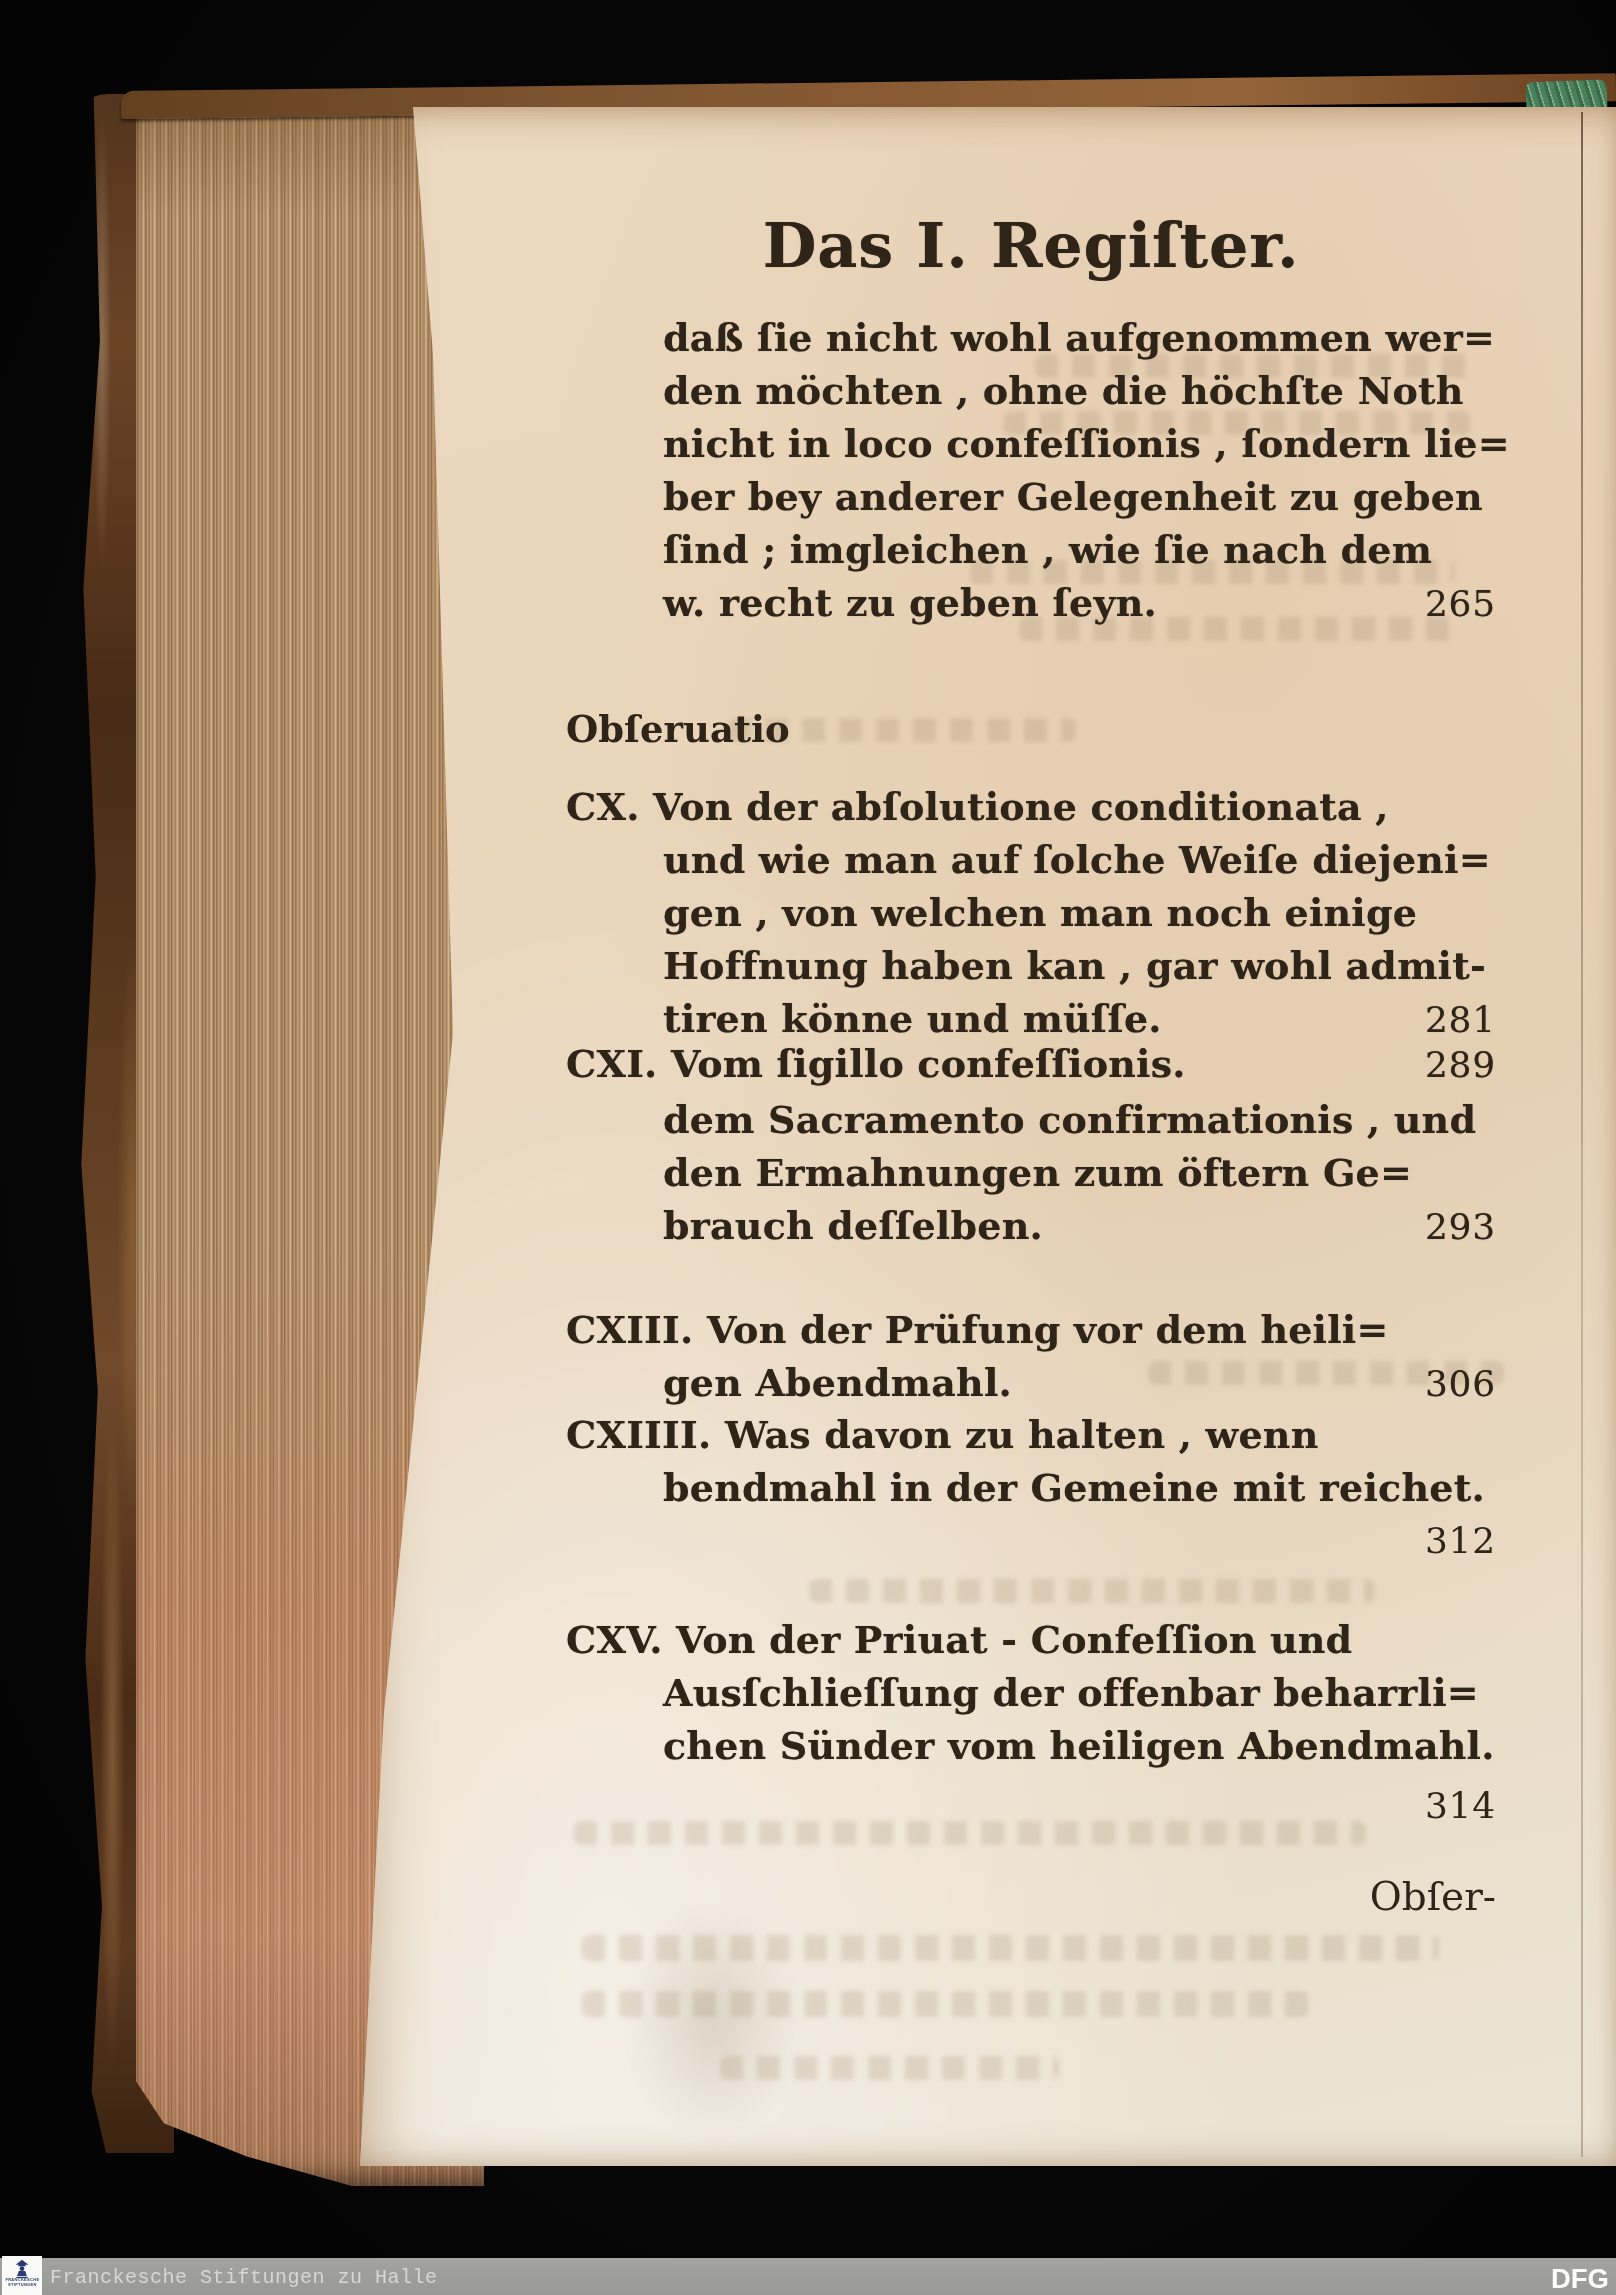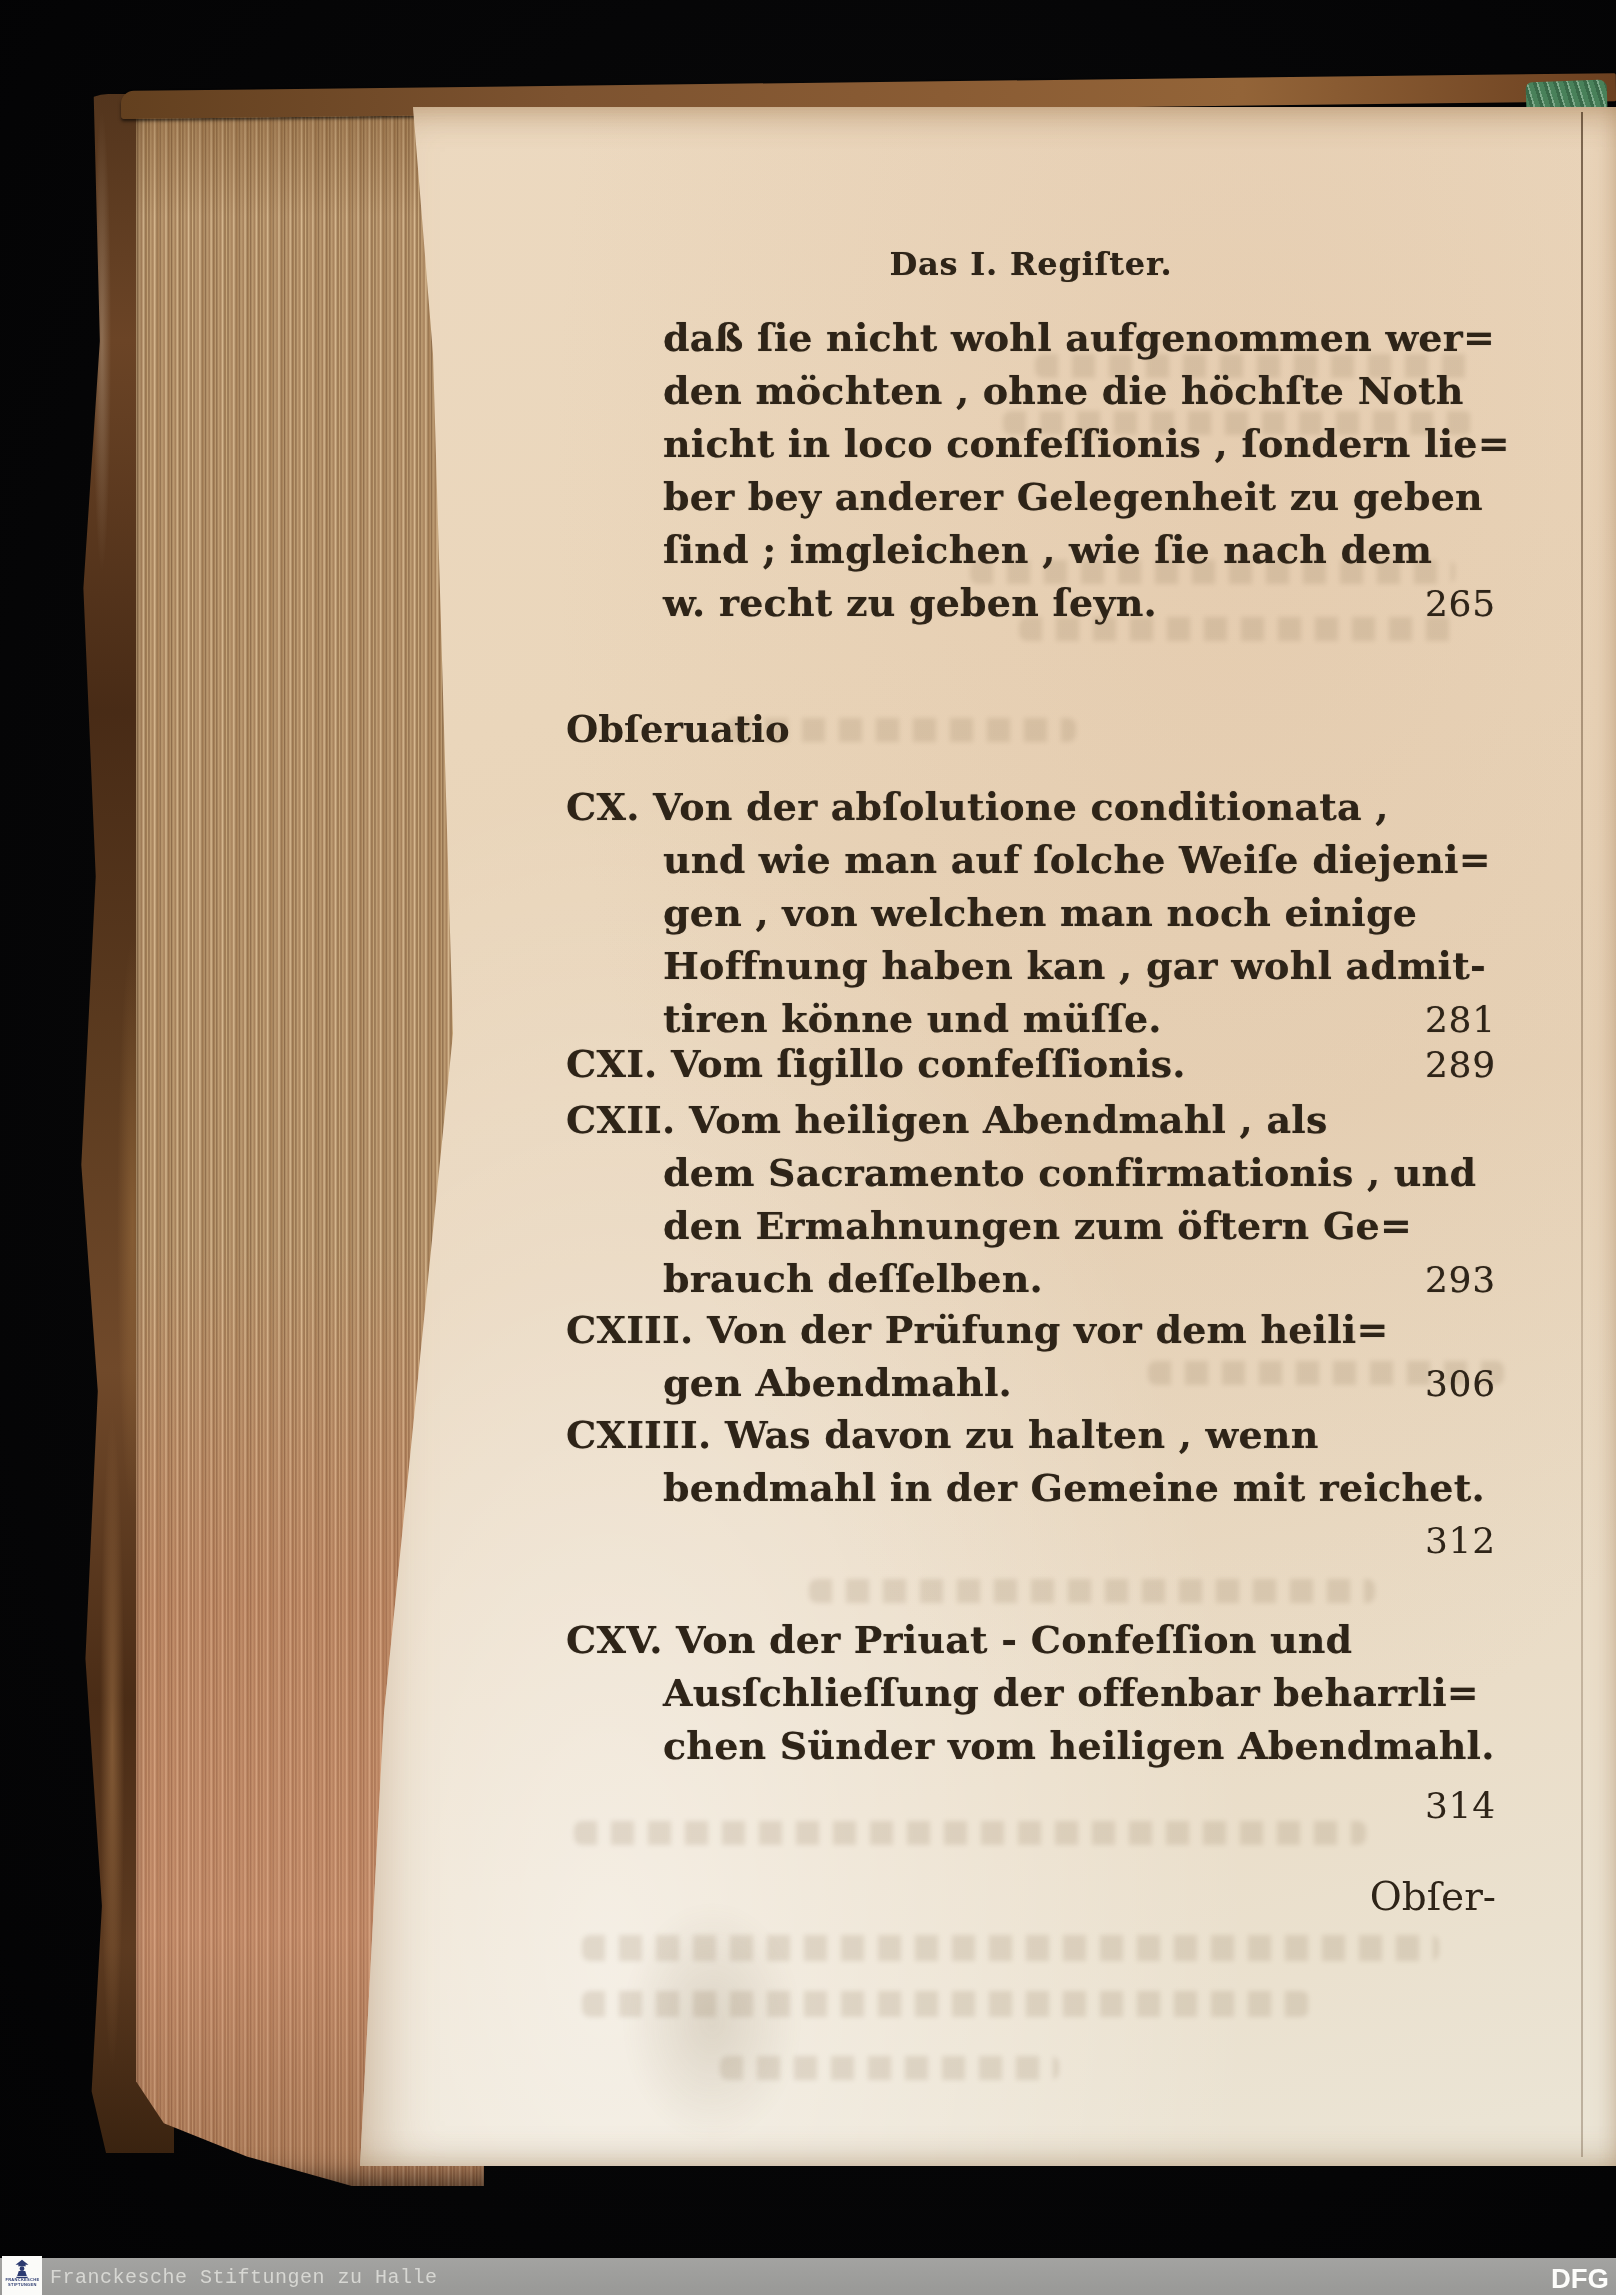--- a/index.html
+++ b/index.html
@@ -50,23 +50,22 @@
     box-shadow:inset 44px 0 57px -24px rgba(150,108,66,.4), inset -11.3px 0 24px -11.3px rgba(140,100,60,.35), inset 0 24px 32px -18px rgba(160,120,75,.45), inset 0 -21px 29px -16px rgba(150,115,75,.3);
   }
   .gutter-crease{
     position:absolute; left:1225px; top:4.8px; width:2.4px; height:2045px;
     background:linear-gradient(180deg, rgba(60,38,18,.65) 0%, rgba(70,46,22,.4) 25%, rgba(80,55,30,.22) 60%, rgba(80,55,30,.3) 100%);
   }
   
   .tblock{position:absolute; color:#2e2418;}
   .page-title{
     left:210px; top:102px; width:930px; text-align:center;
-    font-size:32px; font-weight:700; letter-spacing:0.8px;
+    font-size:62px; font-weight:700; letter-spacing:0.8px;
     text-shadow:0 0 0.8px rgba(46,36,24,.55);
-    margin-top:36px;
   }
   .line{line-height:53px; font-size:38px; white-space:nowrap; display:flex; align-items:baseline;}
   .bl{font-weight:700; letter-spacing:0.2px; text-shadow:0 0 0.8px rgba(46,36,24,.5);}
   .indent{padding-left:97px;}
   .pnum{margin-left:auto; font-weight:400; font-size:36px; letter-spacing:0.8px;}
   .numline{justify-content:flex-end;}
   .gap{margin-top:6.5px;}
   .cont-block{left:307px; top:204px; width:833px;}
   .obs-label{left:210px; top:600px; font-size:37px; font-weight:700;}
   .e-cx{left:210px; top:673px; width:930px;}
@@ -177,23 +176,20 @@
     </div>
 
     <div class="tblock e-cxi">
       <div class="line bl">
           <span>CXI. Vom ſigillo confeſſionis.</span>
           <span class="pnum">289</span>
         </div>
     </div>
 
     <div class="tblock e-cxii">
-      <div class="line bl">
-          <span>CXII. Vom heiligen Abendmahl , als</span>
-        </div>
       <div class="line bl indent">
           <span>dem Sacramento confirmationis , und</span>
         </div>
       <div class="line bl indent">
           <span>den Ermahnungen zum öftern Ge=</span>
         </div>
       <div class="line bl indent">
           <span>brauch deſſelben.</span>
           <span class="pnum">293</span>
         </div>

